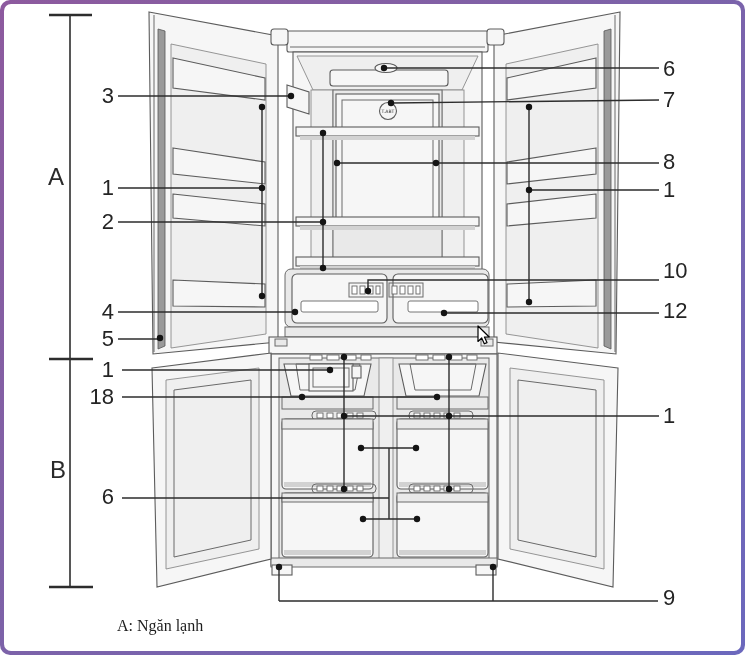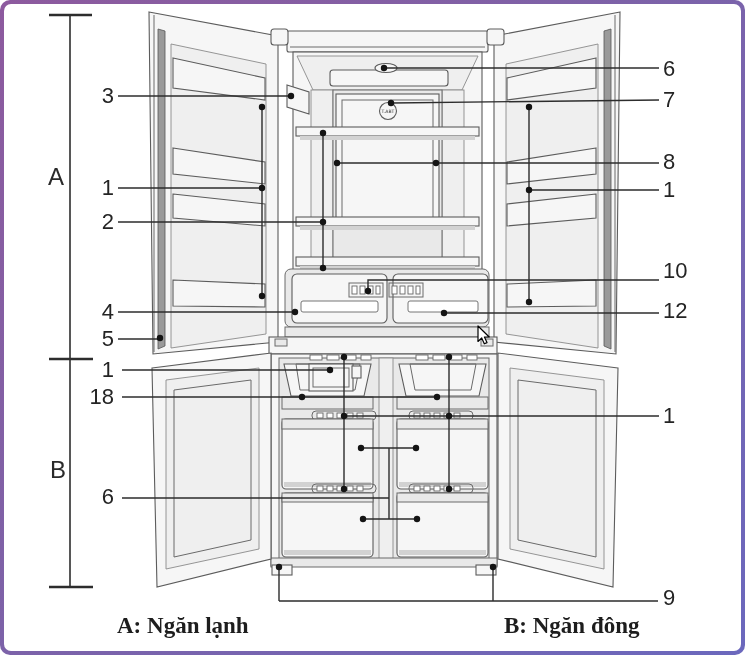--- a/index.html
+++ b/index.html
@@ -24,22 +24,22 @@
   .badge-text{font-family:"DejaVu Sans",sans-serif;font-size:4.6px;fill:#333;
               text-anchor:middle;letter-spacing:0;}
   .cursor{fill:#ffffff;stroke:#000;stroke-width:1.2;stroke-linejoin:round;}
   
   .num{position:absolute;font-size:22px;font-weight:500;color:#242424;
        line-height:28px;height:28px;}
   .num.left{width:60px;left:54px;text-align:right;}
   .num.right{left:663px;text-align:left;}
   .bracket-letter{position:absolute;font-size:24px;font-weight:500;color:#2a2a2a;
        width:28px;text-align:center;line-height:28px;}
-  .caption{position:absolute;font-family:"Liberation Serif",serif;font-weight:bold;
-       font-size:23px;color:#1d1d1d;line-height:28px;}
+  .caption{position:absolute;font-family:"Liberation Serif",serif;font-weight:normal;
+       font-size:16px;color:#1d1d1d;line-height:28px;}
 </style>
 </head>
 <body>
 
 <div id="page">
   <div id="frame">
     <div id="frame-inner"></div>
   </div>
 
   <svg width="745" height="655" viewBox="0 0 745 655">
@@ -302,14 +302,13 @@
   <div class="num right" style="top:176px">1</div>
   <div class="num right" style="top:257px">10</div>
   <div class="num right" style="top:297px">12</div>
   <div class="num right" style="top:402px">1</div>
   <div class="num right" style="top:584px">9</div>
 
   <div class="bracket-letter" style="left:42px;top:163px">A</div>
   <div class="bracket-letter" style="left:44px;top:456px">B</div>
 
   <div class="caption" style="left:117px;top:612px">A: Ngăn lạnh</div>
-  <div class="caption" style="left:504px;top:612px">B: Ngăn đông</div>
 </div>
 
 </body></html>

